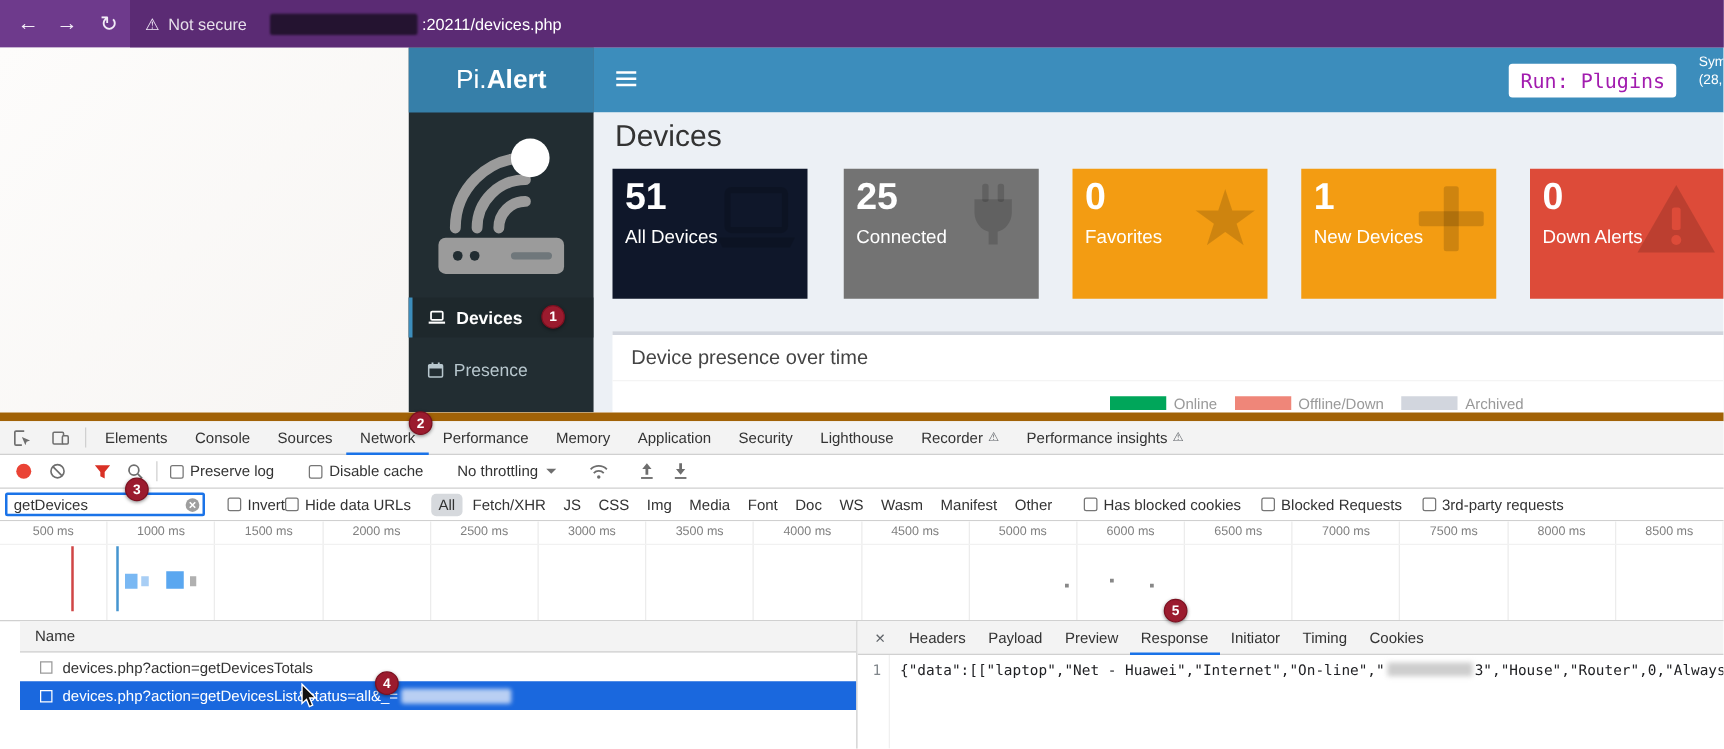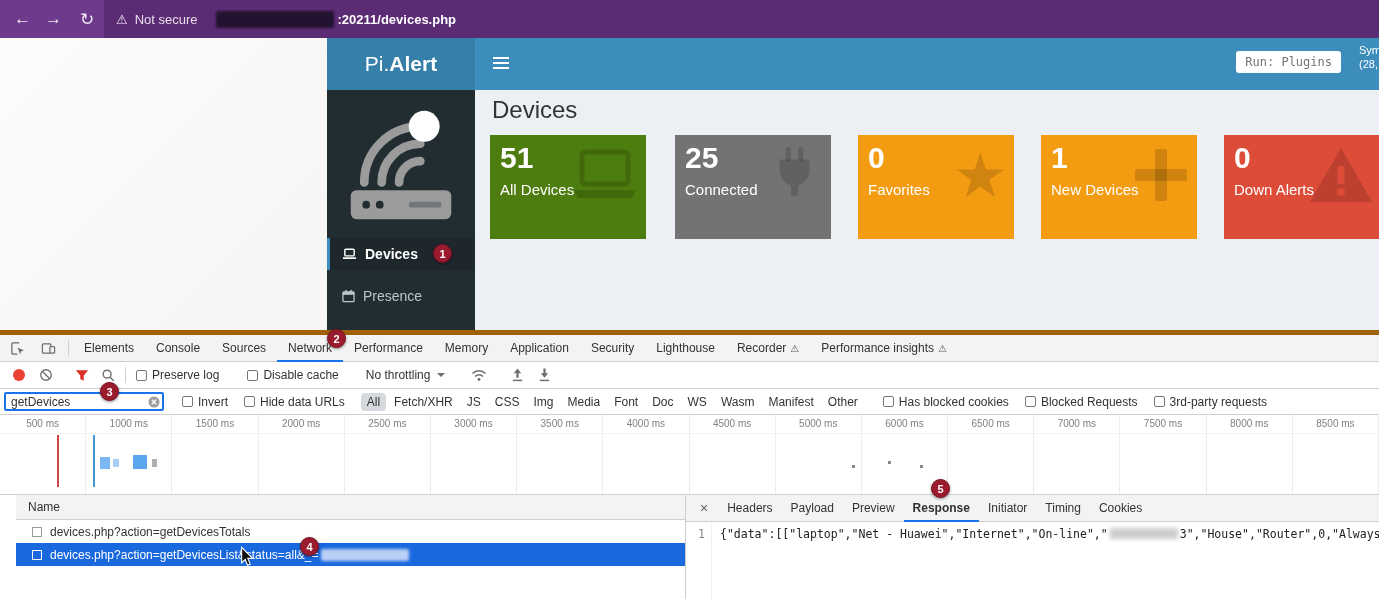--- a/index.html
+++ b/index.html
@@ -11,21 +11,21 @@
   .topbar { position:absolute; left:0; top:0; width:1379px; height:38px;
             background:#6e3a8c; display:flex; align-items:center; color:#f2ecf7; }
   .nav-glyph { font-size:17px; margin-left:14px; cursor:default; }
   .nav-glyph.reload { margin-left:18px; }
   .addr { position:absolute; left:104px; top:0; right:0; height:38px; background:#5b2b74;
           display:flex; align-items:center; font-size:13px; }
   .addr .warn { margin-left:12px; font-size:13px; color:#efe6f6; }
   .addr .nsec { margin-left:7px; color:rgba(255,255,255,.85); }
   .redact-url { display:inline-block; width:118px; height:17px; background:#241330;
                 border-radius:2px; margin:0 4px 0 18px; filter:blur(1px); }
-  .addr .url { color:#fff;font-weight:bold; }
+  .addr .url { color:#fff; }
 
   
   .page { position:absolute; left:0; top:38px; width:1379px; height:292px; overflow:hidden; }
   .blank-left { position:absolute; left:0; top:0; width:327px; height:292px;
                 background:linear-gradient(135deg,#fdfcfb 0%,#f7f5f3 100%); }
 
   .pialert { position:absolute; left:327px; top:0; width:1052px; height:292px; }
   .pa-sidebar { position:absolute; left:0; top:0; width:148px; height:292px; background:#222d32; }
   .pa-logo { height:52px; background:#367fa9; color:#fff; display:flex; align-items:center;
              justify-content:center; font-size:21px; }
@@ -34,22 +34,22 @@
   .pa-item { position:absolute; left:0; width:148px; height:32px; display:flex; align-items:center;
              color:#b8c7ce; font-size:14px; padding-left:15px; cursor:pointer; }
   .pa-item .mi { margin-right:8px; display:inline-flex; }
   .pa-item.active { background:#1e282c; color:#fff; font-weight:bold;
                     border-left:3px solid #3c8dbc; padding-left:12px; }
   .pa-item.active { top:200px; } .pa-item.presence { top:242px; }
 
   .pa-header { position:absolute; left:148px; top:0; right:0; height:52px; background:#3c8dbc; overflow:hidden; }
   .hamburger { position:absolute; left:18px; top:19px; width:16px; cursor:pointer; }
   .hamburger span { display:block; height:2px; background:#fff; margin-bottom:3px; }
-  .run-plugins { position:absolute; right:38px; top:13px; background:#fff; color:#737373;
-                 font-family:"DejaVu Sans Mono", monospace; font-size:12px; padding:4px 9px;
+  .run-plugins { position:absolute; right:38px; top:13px; background:#fff; color:#a21caf;
+                 font-family:"DejaVu Sans Mono", monospace; font-size:16px; padding:4px 9px;
                  border:none; border-radius:3px; cursor:pointer; }
   .hdr-clip { position:absolute; right:0; top:5px; width:20px; color:#fff; font-size:11px;
               line-height:14px; overflow:hidden; white-space:nowrap; }
 
   .pa-main { position:absolute; left:148px; top:52px; right:0; bottom:0; background:#ecf0f5; overflow:hidden; }
   .page-title { position:absolute; left:17px; top:6px; font-size:24px; font-weight:400; color:#333; }
 
   .stat-box { position:absolute; top:45px; width:156px; height:104px; color:#fff; overflow:hidden; }
   .sb0{left:15px}.sb1{left:200px}.sb2{left:383px}.sb3{left:566px}.sb4{left:749px}
   .stat-value { position:absolute; left:10px; top:6px; font-size:30px; font-weight:bold; }
@@ -60,21 +60,21 @@
   .presence-panel { position:absolute; left:15px; top:175px; right:0; height:70px;
                     background:#fff; border-top:3px solid #d2d6de; }
   .pp-header { padding:10px 15px 8px; border-bottom:1px solid #f4f4f4; }
   .pp-title { font-size:16px; color:#444; }
   .pp-legend { position:absolute; left:398px; top:48px; display:flex; align-items:center; gap:14px;
                font-size:12px; color:#999; white-space:nowrap; }
   .sw { display:inline-block; width:45px; height:11px; margin-right:6px; vertical-align:-1px; }
 
   
   .devtools { position:absolute; left:0; top:330px; width:1379px; height:269px; background:#fff;
-              border-top:5px solid #a16207; font-size:12px; color:#333; }
+              border-top:7px solid #a16207; font-size:12px; color:#333; }
   .dt-tabs { height:27px; background:#f3f3f3; border-bottom:1px solid #d0d0d0;
              display:flex; align-items:center; }
   .dt-iconbtn { display:inline-flex; padding:0 8px; cursor:pointer; }
   .dt-iconbtn:first-child { padding-left:10px; }
   .vsep { width:1px; height:16px; background:#d0d0d0; margin:0 4px; flex:none; }
   .dt-tab { height:27px; display:flex; align-items:center; padding:0 11px; cursor:pointer; white-space:nowrap; }
   .dt-tab.sel { border-bottom:2px solid #1a73e8; padding-top:2px; }
   .warn-glyph { font-size:10px; margin-left:4px; color:#5f6368; }
 
   .dt-toolbar { height:27px; border-bottom:1px solid #d0d0d0; display:flex; align-items:center; }
@@ -112,21 +112,21 @@
   .req-row.sel { background:#1a68de; color:#fff; }
   .req-row.sel .req-icon { border-color:#fff; }
   .redact-row { display:inline-block; width:88px; height:12px; background:#b9cff3; border-radius:2px;
                 margin-left:2px; filter:blur(1.5px); }
 
   .detail-panel { flex:1; min-width:0; position:relative; overflow:hidden; }
   .detail-tabs { height:27px; background:#f3f3f3; border-bottom:1px solid #d0d0d0;
                  display:flex; align-items:center; }
   .d-close { padding:0 10px 0 14px; font-size:14px; color:#5f6368; cursor:pointer; }
   .d-tab { height:27px; display:flex; align-items:center; padding:0 9px; cursor:pointer; white-space:nowrap; }
-  .d-tab.sel { border-bottom:2px solid #1a73e8; padding-top:2px;font-weight:bold; }
+  .d-tab.sel { border-bottom:2px solid #1a73e8; padding-top:2px; }
   .detail-body { position:absolute; left:0; top:27px; right:0; bottom:0; display:flex;
                  font-family:"DejaVu Sans Mono", monospace; font-size:11.5px;
                  white-space:nowrap; overflow:hidden; }
   .gutter { width:26px; flex:none; text-align:right; color:#80868b; padding:5px 6px 0 0;
             border-right:1px solid #f0f0f0; }
   .code { padding:5px 0 0 8px; color:#202124; overflow:hidden; }
   .redact-code { display:inline-block; width:68px; height:11px; background:#cdcdcd;
                  margin:0 2px; vertical-align:-1px; filter:blur(2px); }
 
   
@@ -208,21 +208,21 @@
       <button class="run-plugins">Run: Plugins</button>
       <div class="hdr-clip">
         <div>Sym</div>
         <div>(28,</div>
       </div>
     </div>
 
     <div class="pa-main">
       <div class="page-title">Devices</div>
 
-      <div class="stat-box sb0" style="background: #4d7c0f;">
+      <div class="stat-box sb0" style="background: #0f172a;">
         <div class="stat-value">51</div>
         <div class="stat-label">All Devices</div>
         <span class="stat-icon">
           <svg width="70" height="62" viewBox="0 0 70 60">
             <rect x="12" y="6" width="46" height="32" rx="3" fill="none" stroke="rgba(0,0,0,0.15)" stroke-width="5"></rect>
             <path fill="rgba(0,0,0,0.15)" d="M4 44h62l-4 8H8z"></path>
           </svg>
         </span>
       </div>
       <div class="stat-box sb1" style="background: #737373;">
@@ -256,20 +256,30 @@
         <div class="stat-label">Down Alerts</div>
         <span class="stat-icon">
           <svg width="66" height="62" viewBox="0 0 66 60">
             <path fill="rgba(0,0,0,0.15)" d="M33 2L64 56H2z"></path>
             <rect x="29.5" y="20" width="7" height="18" rx="2" fill="#dd4b39"></rect>
             <circle cx="33" cy="46" r="4" fill="#dd4b39"></circle>
           </svg>
         </span>
       </div>
 
+      <div class="presence-panel">
+        <div class="pp-header">
+          <span class="pp-title">Device presence over time</span>
+        </div>
+        <div class="pp-legend">
+          <span><span class="sw" style="background: rgb(0, 166, 90);"></span><span>Online</span></span>
+          <span><span class="sw" style="background: rgb(239, 134, 121);"></span><span>Offline/Down</span></span>
+          <span><span class="sw" style="background: rgb(210, 214, 222);"></span><span>Archived</span></span>
+        </div>
+      </div>
     </div>
   </div>
 </div>
 
 <div class="devtools">
 
   <div class="dt-tabs">
     <span class="dt-iconbtn">
       <svg width="15" height="15" viewBox="0 0 16 16">
         <path fill="none" stroke="#6e6e6e" stroke-width="1.4" d="M10 2H3a1 1 0 0 0-1 1v10a1 1 0 0 0 1 1h5"></path>
@@ -380,21 +390,21 @@
         <svg width="12" height="12" viewBox="0 0 12 12">
           <circle cx="6" cy="6" r="5.5" fill="#9e9e9e"></circle>
           <path stroke="#fff" stroke-width="1.3" d="M3.8 3.8l4.4 4.4M8.2 3.8L3.8 8.2"></path>
         </svg>
       </span>
     </span>
     <span class="tool" style="margin-left:18px">
         <span class="cb"></span>
         <span class="tlabel">Invert</span>
       </span>
-    <span class="tool" style="margin-left:16px">
+    <span class="tool" style="">
         <span class="cb"></span>
         <span class="tlabel">Hide data URLs</span>
       </span>
     <span class="ftype sel" style="margin-left:16px">All</span>
     <span class="ftype">Fetch/XHR</span>
     <span class="ftype">JS</span>
     <span class="ftype">CSS</span>
     <span class="ftype">Img</span>
     <span class="ftype">Media</span>
     <span class="ftype">Font</span>

